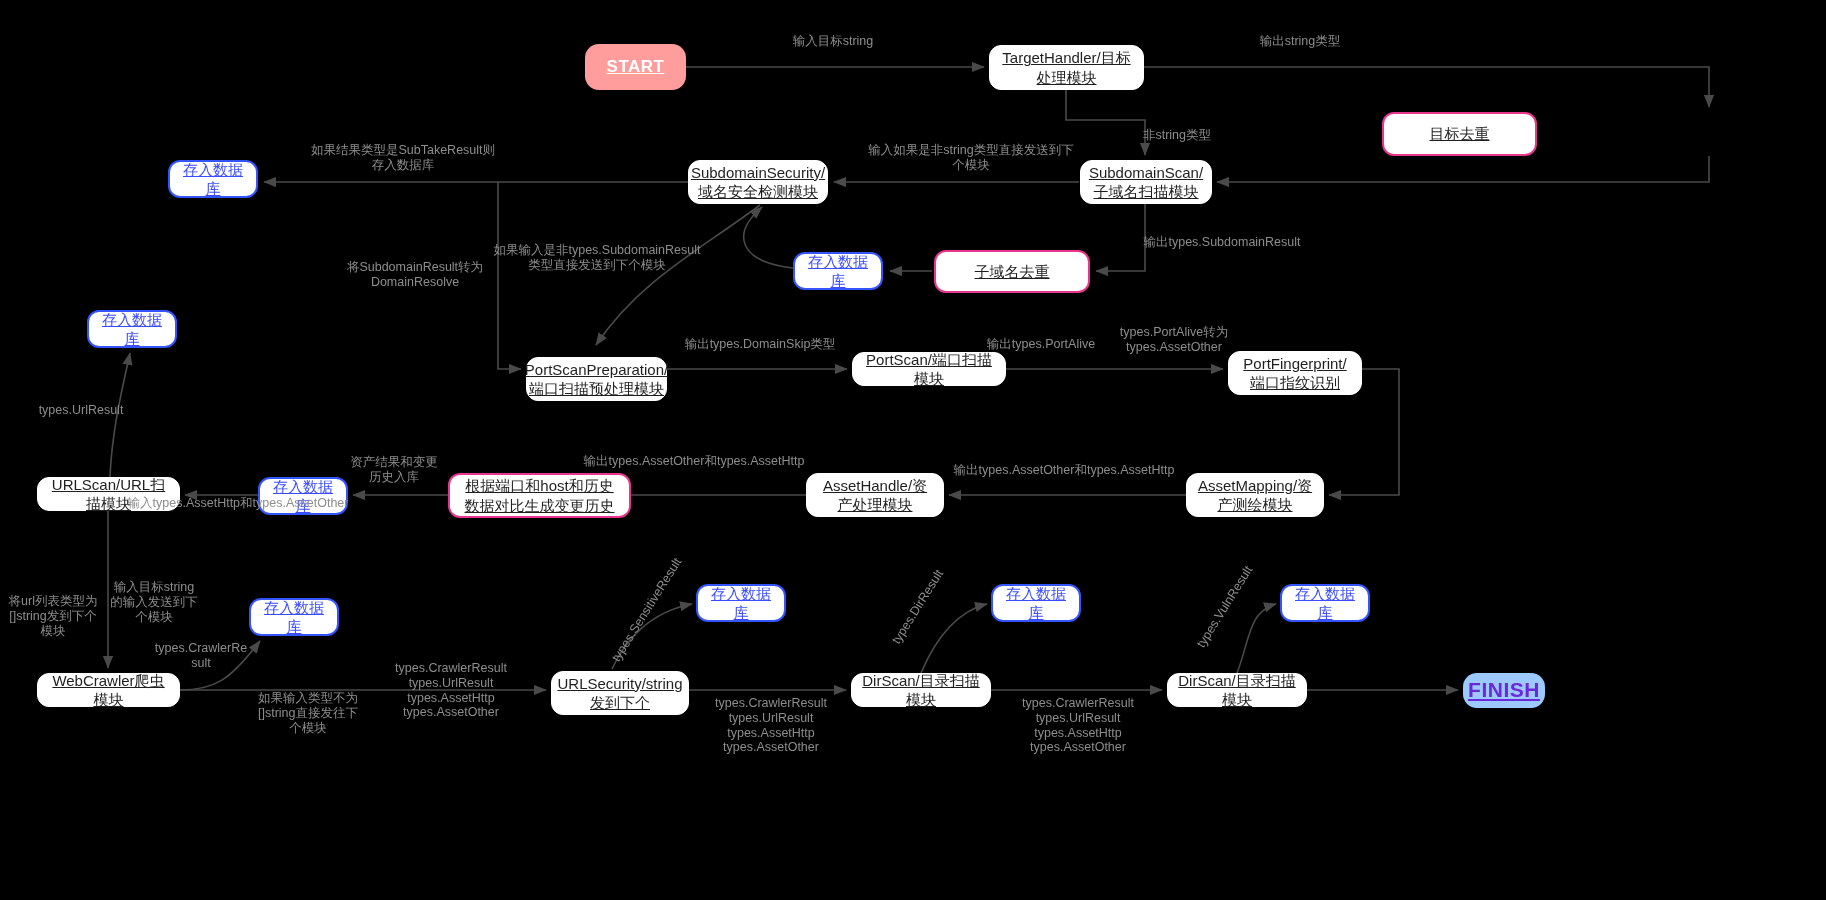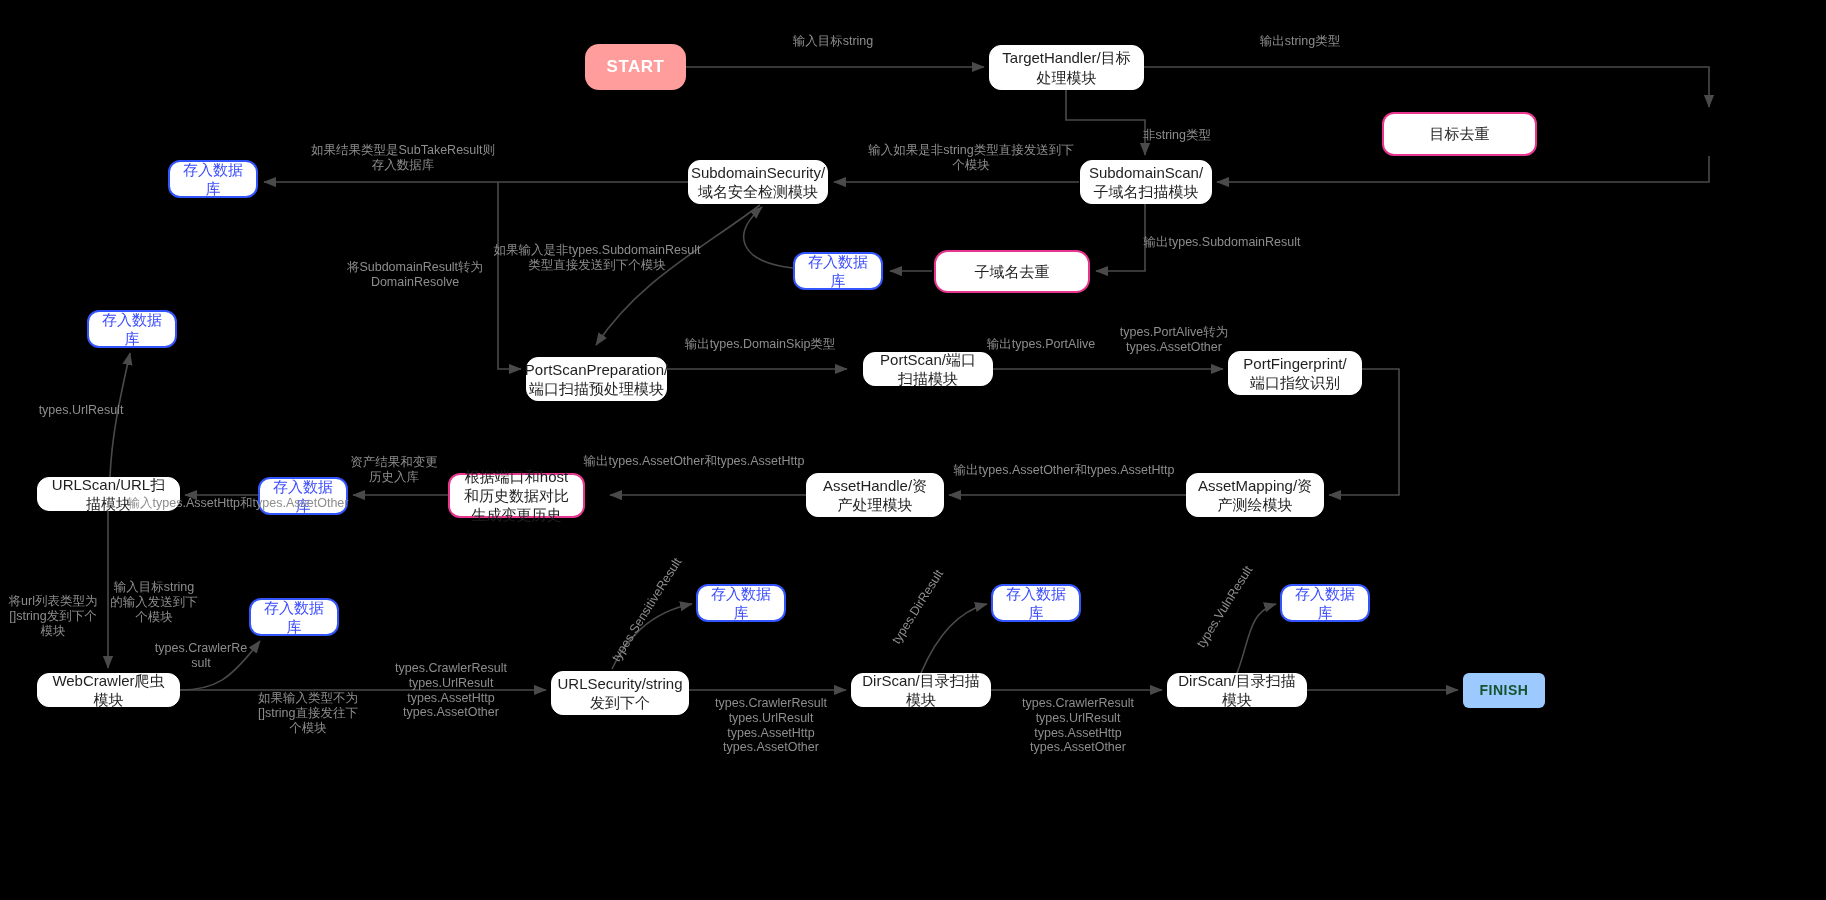--- a/index.html
+++ b/index.html
@@ -12,32 +12,33 @@
 
   .node{
     position:absolute;box-sizing:border-box;
     display:flex;align-items:center;justify-content:center;
     text-align:center;border-radius:12px;
     background:#fff;color:#1f1f1f;
     font-size:15px;line-height:1.28;
     padding:6px 10px;
     border:1.6px solid rgba(0,0,0,0.0);
     white-space:pre-line;
+    text-decoration:underline;
   }
   .node.plain{border-color:#ffffff;}
   .node.db{border:2px solid #3355ff;color:#3b4cff;}
   .node.pink{border:2.4px solid #e8368f;color:#1f1f1f;}
   .node.start{
     background:#ff9c9c;border:none;color:#ffffff;
     font-weight:bold;font-size:17px;border-radius:14px;
     letter-spacing:0.5px;
   }
   .node.finish{
-    background:#9cc9ff;border:none;color:#14532d;
-    font-weight:bold;font-size:14px;border-radius:6px;
+    background:#9cc9ff;border:none;color:#6d28d9;
+    font-weight:bold;font-size:21px;border-radius:14px;
     letter-spacing:0.5px;
   }
 
   .elabel{
     position:absolute;color:#8d8d8d;font-size:12.5px;line-height:1.18;
     text-align:center;white-space:pre-line;
     transform:translate(-50%,-50%);
     pointer-events:none;
   }
   .elabel.rot{white-space:nowrap;}
@@ -112,29 +113,29 @@
       <path d="M1307,690 L1458,690"></path>
     </g>
   </svg>
 
   <div class="node start" style="left:585px;top:44px;width:101px;height:46px;">START</div>
   <div class="node pink" style="left:1382px;top:112px;width:155px;height:44px;">目标去重</div>
   <div class="node plain" style="left:989px;top:45px;width:155px;height:45px;">TargetHandler/目标处理模块</div>
   <div class="node plain" style="left:688px;top:160px;width:140px;height:44px;">SubdomainSecurity/域名安全检测模块</div>
   <div class="node plain" style="left:1080px;top:160px;width:132px;height:44px;">SubdomainScan/子域名扫描模块</div>
   <div class="node db" style="left:168px;top:160px;width:90px;height:38px;">存入数据库</div>
-  <div class="node pink" style="left:934px;top:250px;width:156px;height:43px;border-radius:14px;">子域名去重</div>
+  <div class="node pink" style="left:934px;top:250px;width:156px;height:43px;">子域名去重</div>
   <div class="node db" style="left:793px;top:252px;width:90px;height:38px;">存入数据库</div>
   <div class="node plain" style="left:526px;top:357px;width:141px;height:44px;">PortScanPreparation/端口扫描预处理模块</div>
-  <div class="node plain" style="left:852px;top:352px;width:130px;height:34px;margin-left:11px;">PortScan/端口扫描模块</div>
+  <div class="node plain" style="left:852px;top:352px;width:154px;height:34px;">PortScan/端口扫描模块</div>
   <div class="node plain" style="left:1228px;top:351px;width:134px;height:44px;">PortFingerprint/端口指纹识别</div>
   <div class="node db" style="left:87px;top:310px;width:90px;height:38px;">存入数据库</div>
   <div class="node plain" style="left:37px;top:477px;width:143px;height:34px;">URLScan/URL扫描模块</div>
   <div class="node db" style="left:258px;top:477px;width:90px;height:38px;">存入数据库</div>
-  <div class="node pink" style="left:448px;top:473px;width:137px;height:45px;">根据端口和host和历史数据对比生成变更历史</div>
+  <div class="node pink" style="left:448px;top:473px;width:183px;height:45px;">根据端口和host和历史数据对比生成变更历史</div>
   <div class="node plain" style="left:806px;top:473px;width:138px;height:44px;">AssetHandle/资产处理模块</div>
   <div class="node plain" style="left:1186px;top:473px;width:138px;height:44px;">AssetMapping/资产测绘模块</div>
   <div class="node plain" style="left:37px;top:673px;width:143px;height:34px;">WebCrawler爬虫模块</div>
   <div class="node db" style="left:249px;top:598px;width:90px;height:38px;">存入数据库</div>
   <div class="node plain" style="left:551px;top:671px;width:138px;height:44px;">URLSecurity/string发到下个</div>
   <div class="node db" style="left:696px;top:584px;width:90px;height:38px;">存入数据库</div>
   <div class="node plain" style="left:851px;top:673px;width:140px;height:34px;">DirScan/目录扫描模块</div>
   <div class="node db" style="left:991px;top:584px;width:90px;height:38px;">存入数据库</div>
   <div class="node plain" style="left:1167px;top:673px;width:140px;height:34px;">DirScan/目录扫描模块</div>
   <div class="node db" style="left:1280px;top:584px;width:90px;height:38px;">存入数据库</div>

